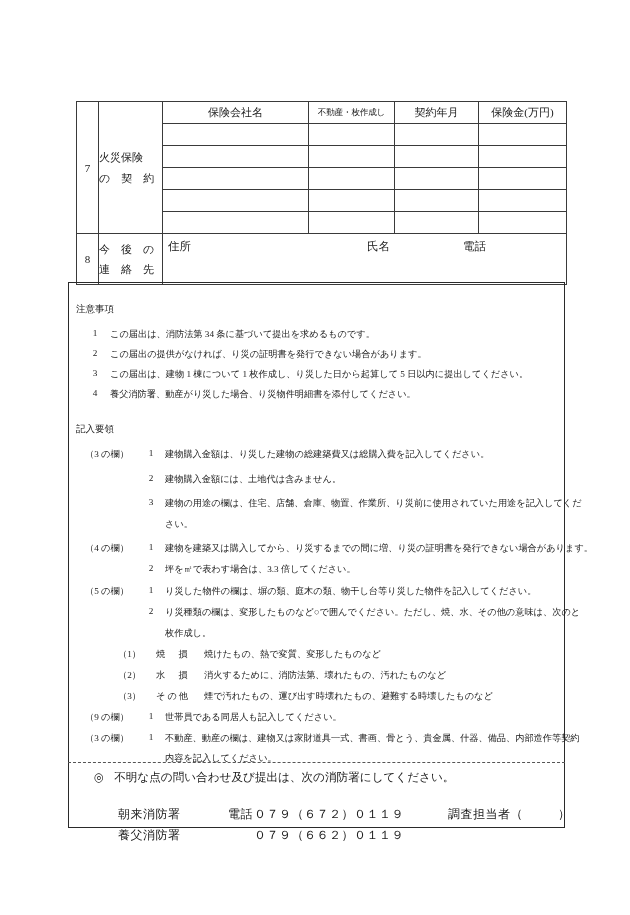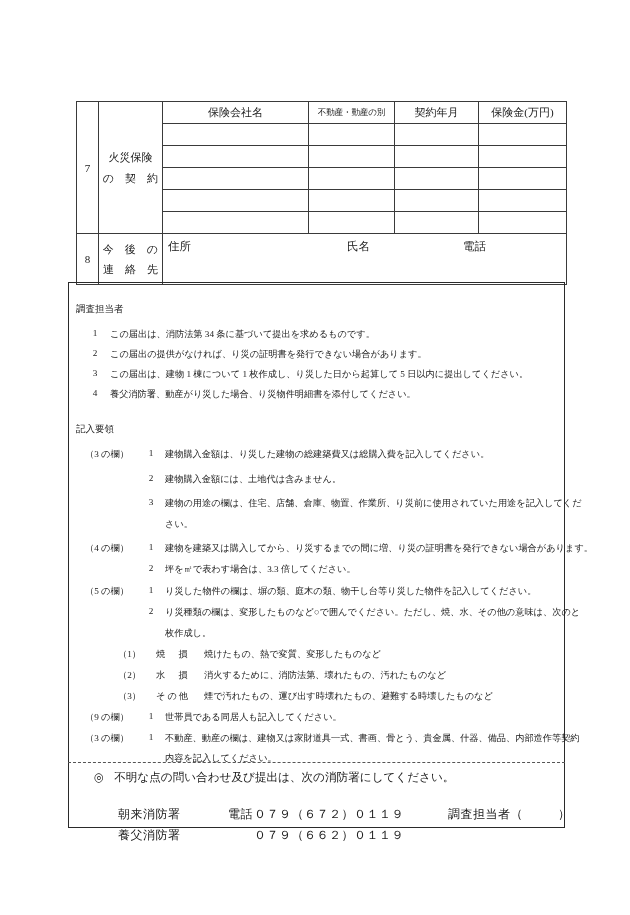--- a/index.html
+++ b/index.html
@@ -37,21 +37,21 @@
   .col-kind   { width: 86px; }
   .col-date   { width: 84px; }
   .col-amount { width: 88px; }
 
   .cell-num {
     text-align: center;
     font-size: 12px;
     font-family: "Liberation Serif", serif;
   }
   .cell-rowlabel {
-    text-align: center;
+    text-align: left;
     font-size: 11.5px;
     line-height: 1.85;
     padding: 2px 3px;
   }
   .cell-rowlabel .lbl-line { display: block; white-space: nowrap; }
 
   .cell-head {
     text-align: center;
     font-size: 11.5px;
     height: 21px;
@@ -69,21 +69,21 @@
     position: relative;
     height: 100%;
     font-size: 11.5px;
   }
   .contact-inner span {
     position: absolute;
     top: 5px;
     white-space: nowrap;
   }
   .ci-addr  { left: 5px; font-family: Liberation Mono, monospace; }
-  .ci-name  { left: 184px; }
+  .ci-name  { left: 204px; }
   .ci-tel   { left: 300px; }
 
   
   .notes-box {
     position: absolute;
     left: 68px;
     top: 282px;
     width: 497px;
     height: 546px;
     border: 1.4px solid #2a2a2a;
@@ -226,21 +226,21 @@
   </colgroup>
   <tbody>
 
     <tr>
       <td class="cell-num" rowspan="6">7</td>
       <td class="cell-rowlabel" rowspan="6">
         <span class="lbl-line">火災保険</span>
         <span class="lbl-line">の　契　約</span>
       </td>
       <td class="cell-head">保険会社名</td>
-      <td class="cell-head small">不動産・動産の別</td>
+      <td class="cell-head small">不動産・枚作成し</td>
       <td class="cell-head">契約年月</td>
       <td class="cell-head">保険金(万円)</td>
     </tr>
     <tr>
       <td class="cell-blank"></td>
       <td class="cell-blank"></td>
       <td class="cell-blank"></td>
       <td class="cell-blank"></td>
     </tr>
     <tr>
@@ -280,21 +280,21 @@
           <span class="ci-name">氏名</span>
           <span class="ci-tel">電話</span>
         </div>
       </td>
     </tr>
   </tbody>
 </table>
 
 <div class="notes-box"></div>
 
-<div class="sec-title" style="left:76px; top:303px;">調査担当者</div>
+<div class="sec-title" style="left:76px; top:303px;">注意事項</div>
 
 <div class="note-row" style="left:88px; top:328px;">
   <span class="idx">1</span>
   <span class="txt">この届出は、消防法第 34 条に基づいて提出を求めるものです。</span>
 </div>
 <div class="note-row" style="left:88px; top:348px;">
   <span class="idx">2</span>
   <span class="txt">この届出の提供がなければ、り災の証明書を発行できない場合があります。</span>
 </div>
 <div class="note-row" style="left:88px; top:368px;">

